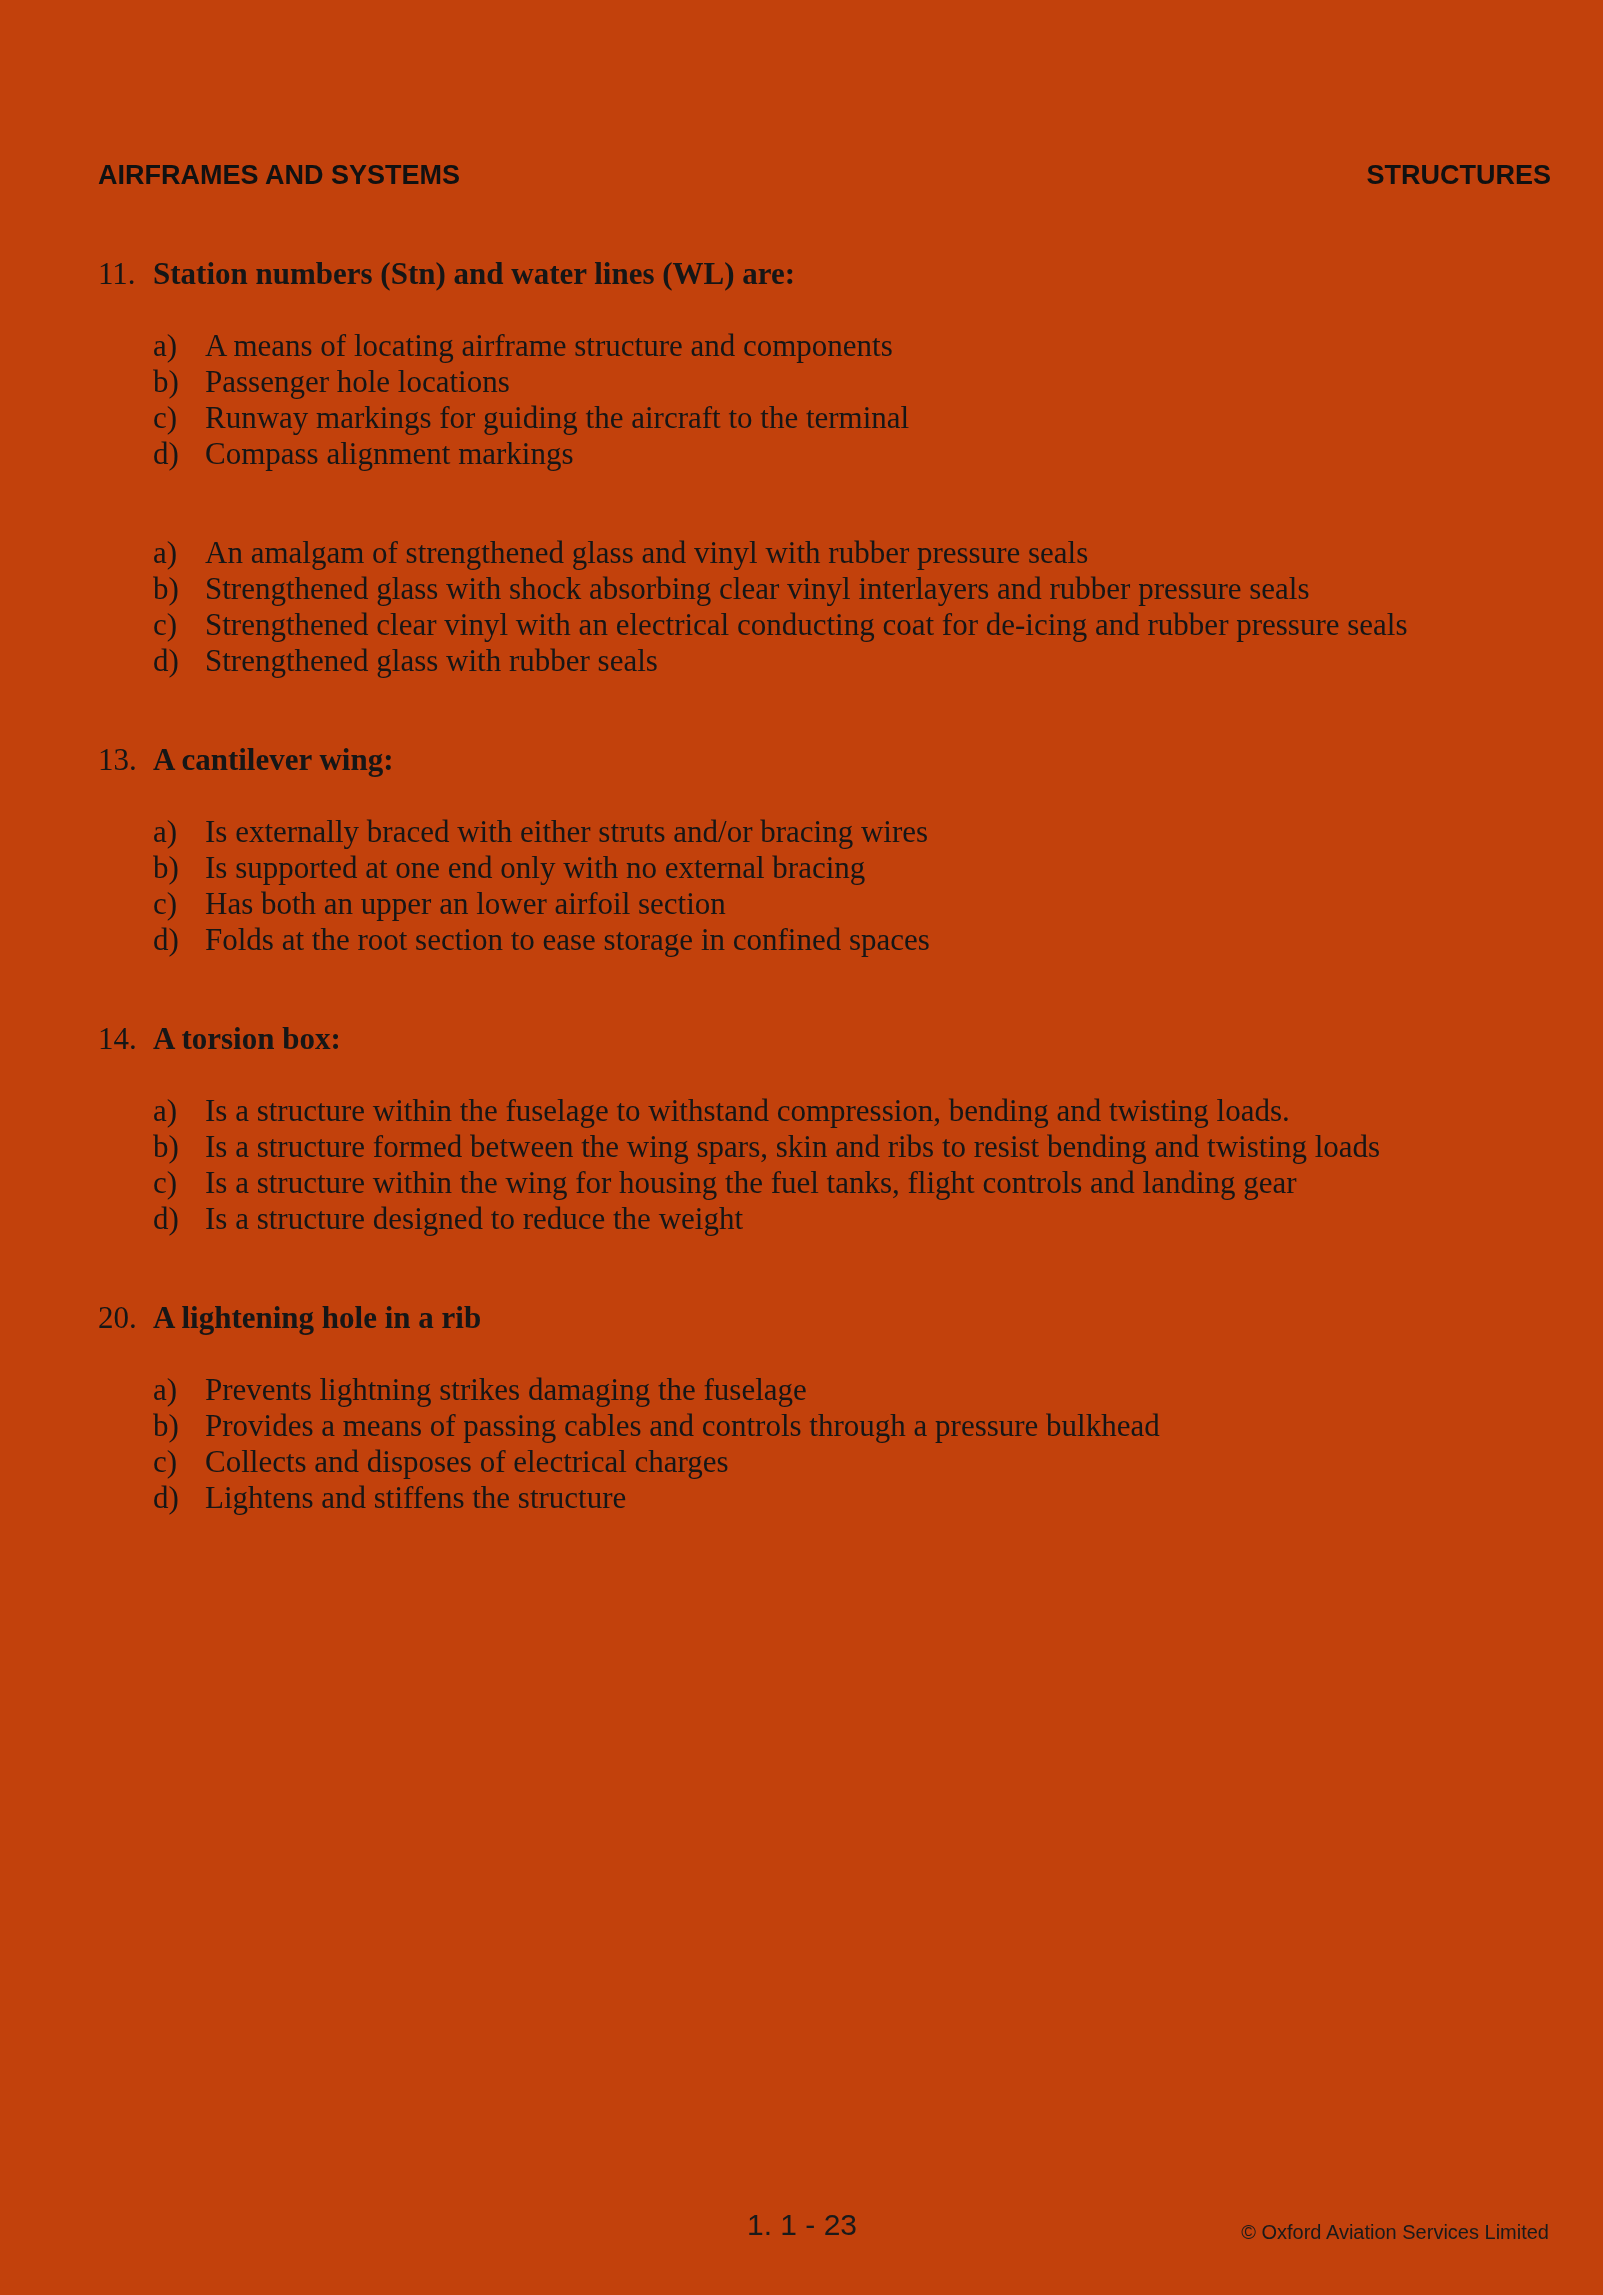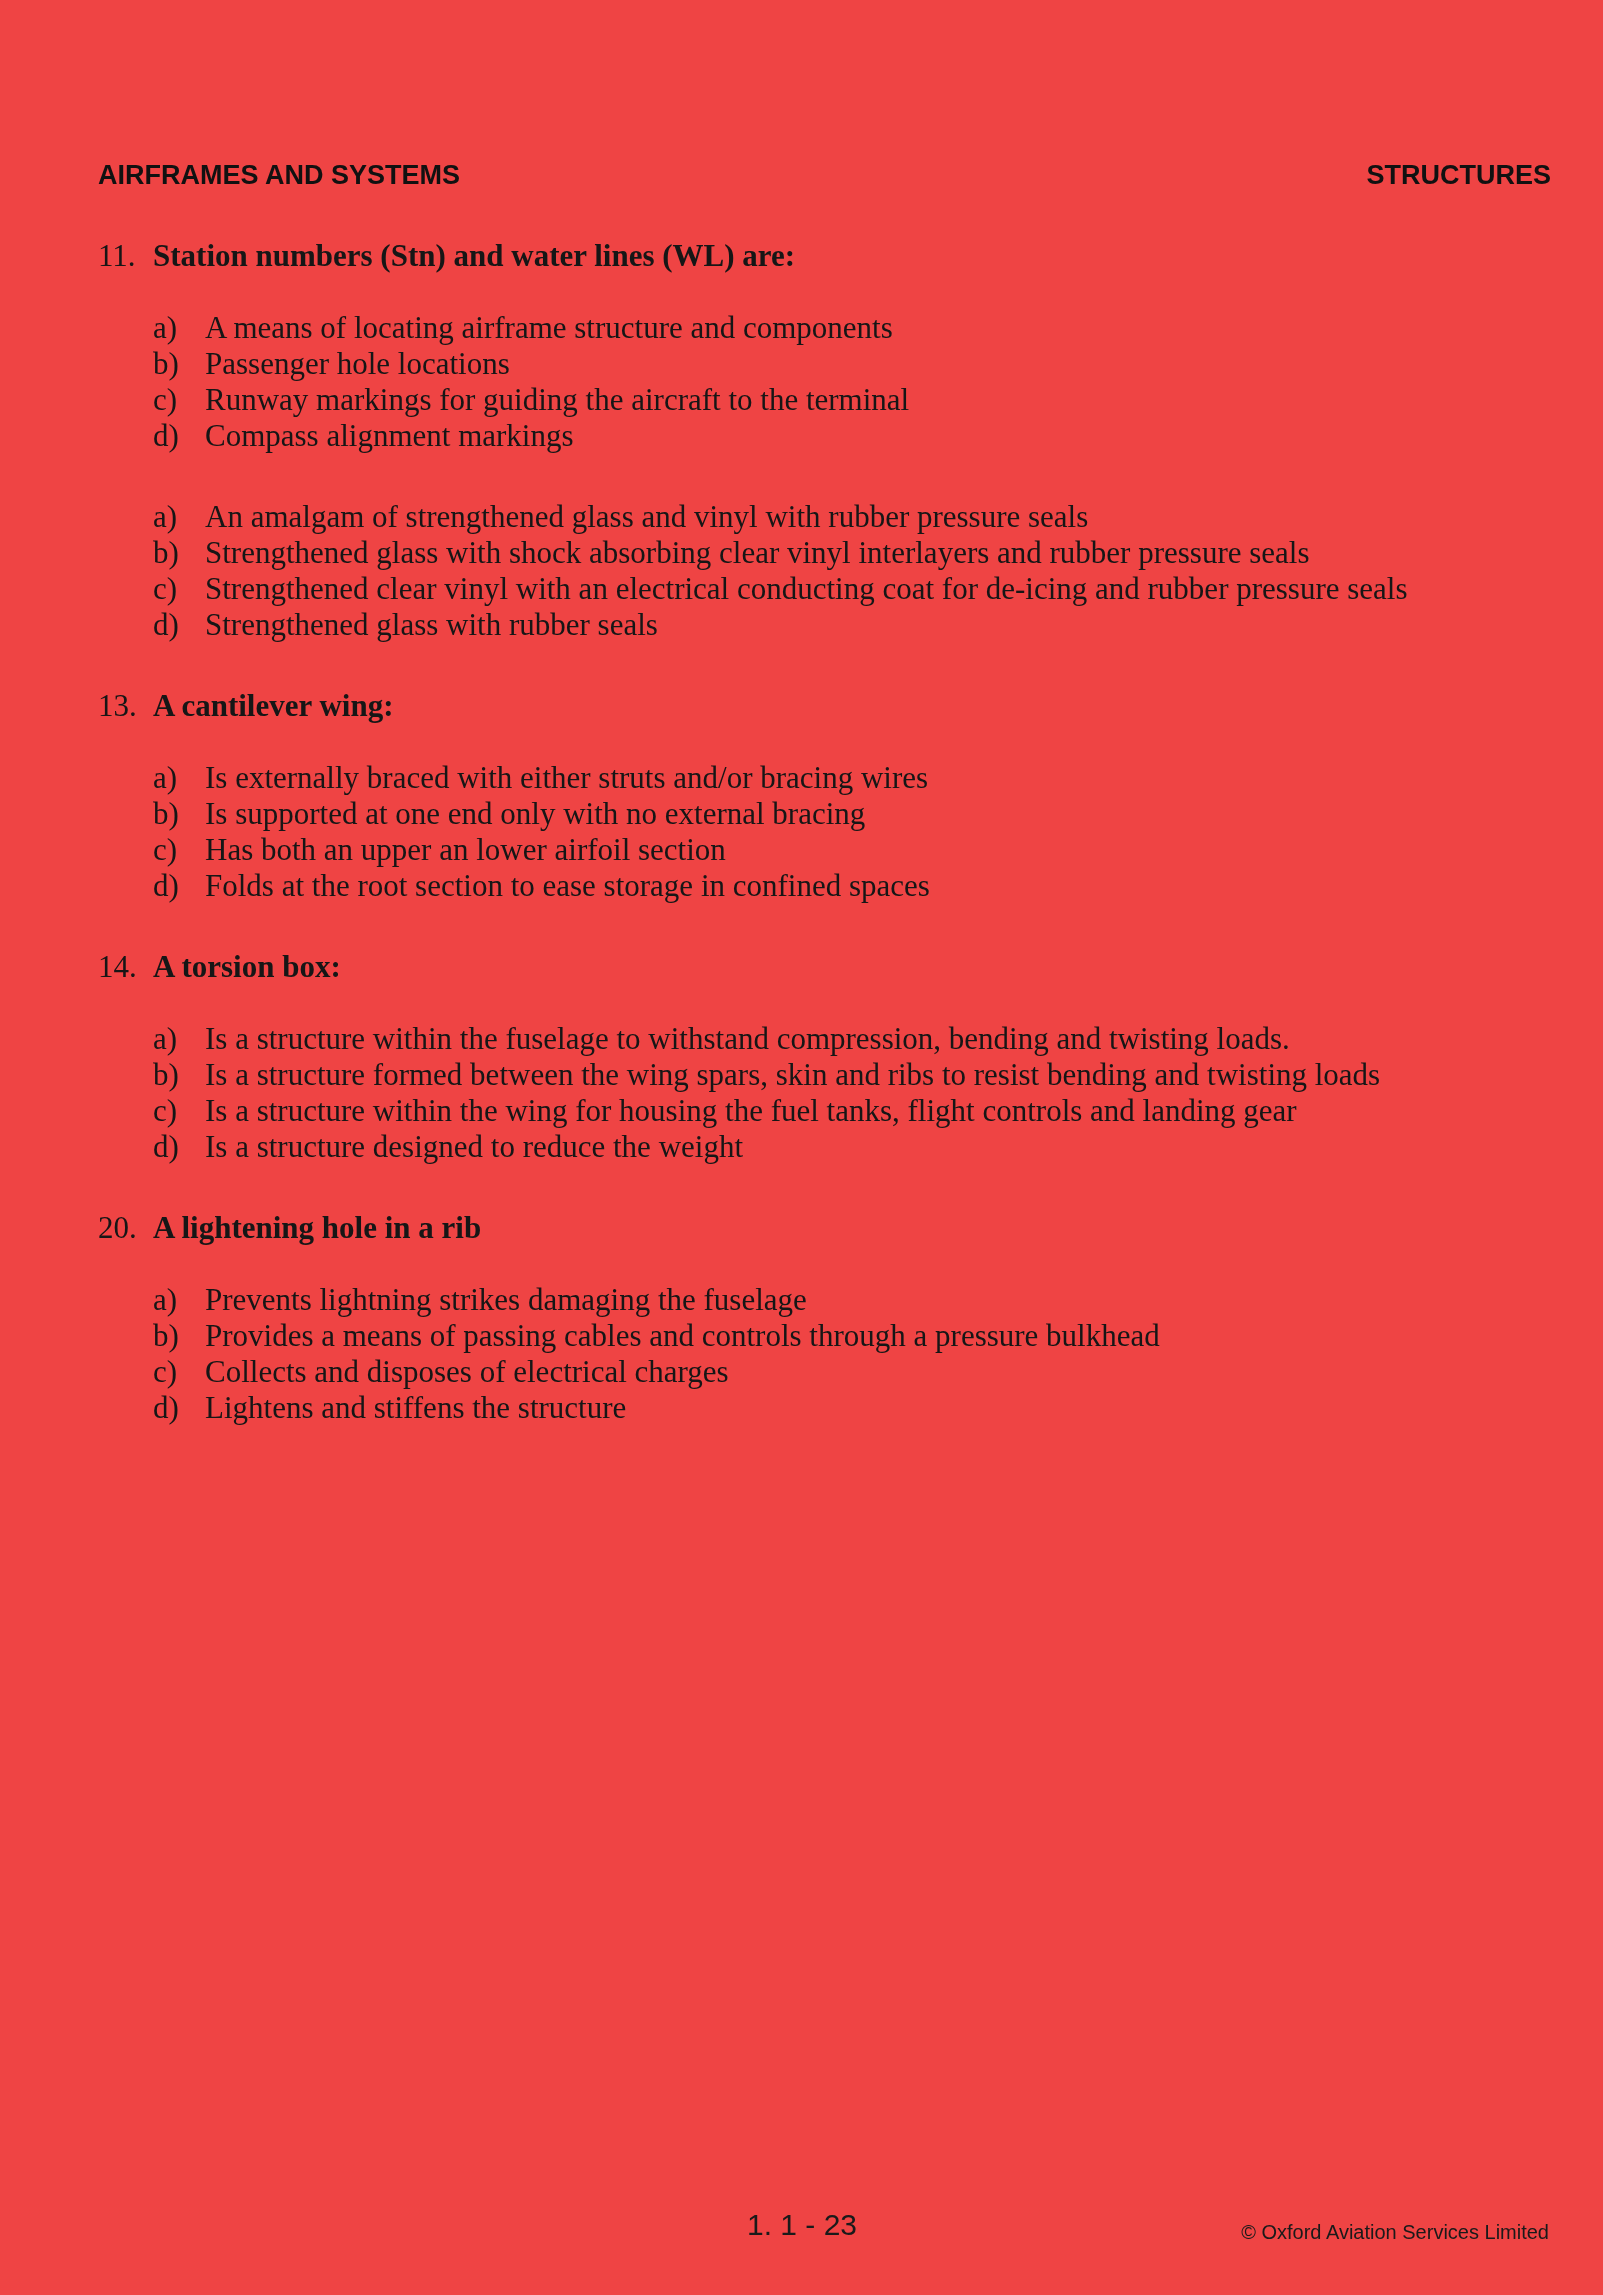--- a/index.html
+++ b/index.html
@@ -7,42 +7,42 @@
   html, body {
     width: 1604px;
     height: 2295px;
     background: #ffffff;
   }
 
   .page {
     position: relative;
     width: 1604px;
     height: 2295px;
-    background: #ef4444;
+    background: #c2410c;
     color: #161616;
     font-family: "Liberation Serif", serif;
     font-size: 31px;
     line-height: 36px;
     padding: 157px 53px 0 98px;
     overflow: hidden;
   }
 
   
   .header {
     display: flex;
     justify-content: space-between;
     align-items: baseline;
     font-family: "Liberation Sans", sans-serif;
     font-weight: 700;
     font-size: 27px;
     color: #111111;
   }
 
   
-  .question { margin-top: 45px; }
+  .question { margin-top: 63px; }
 
   .q-row { display: flex; }
 
   .q-num {
     width: 55px;
     flex-shrink: 0;
   }
 
   .q-text { flex: 1; font-weight: bold; }
 

